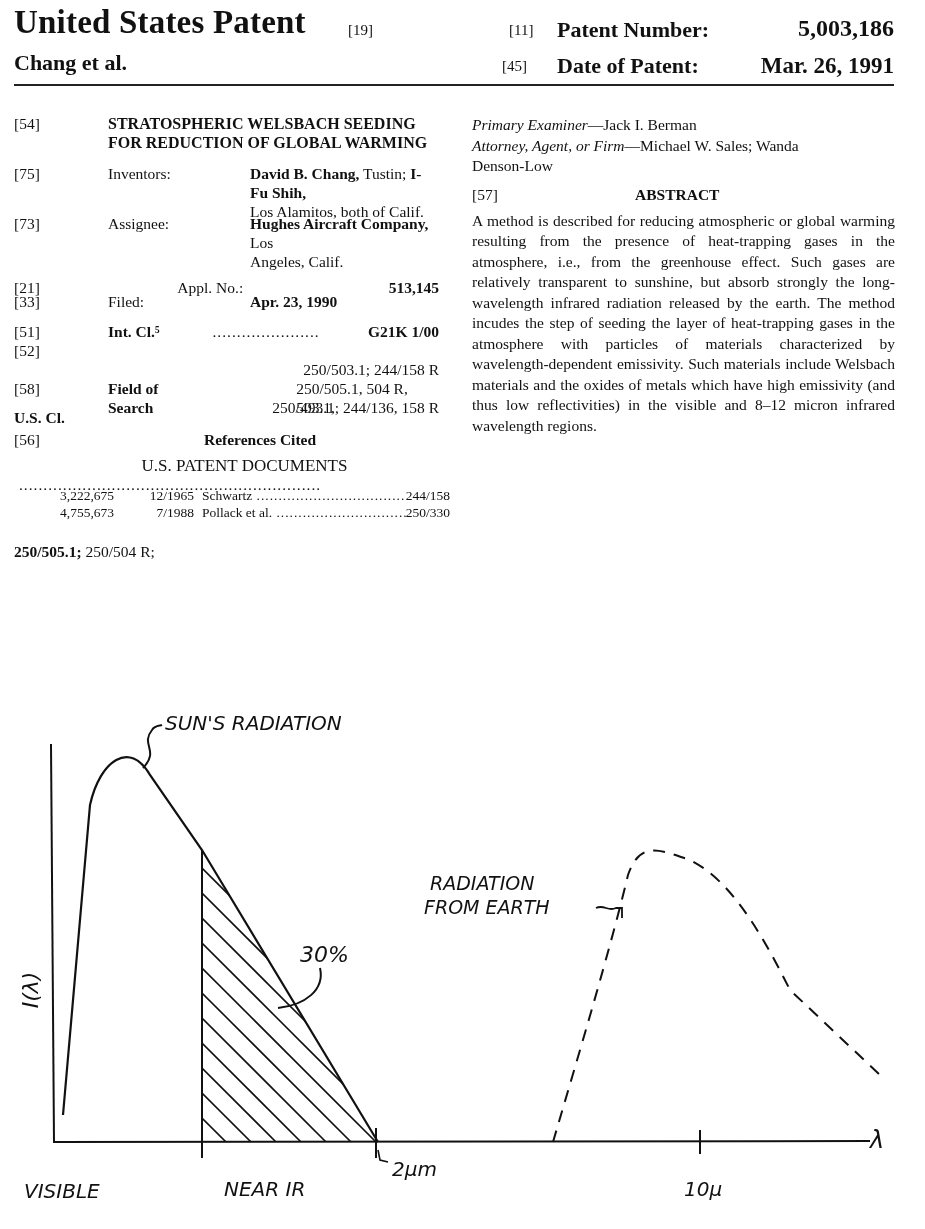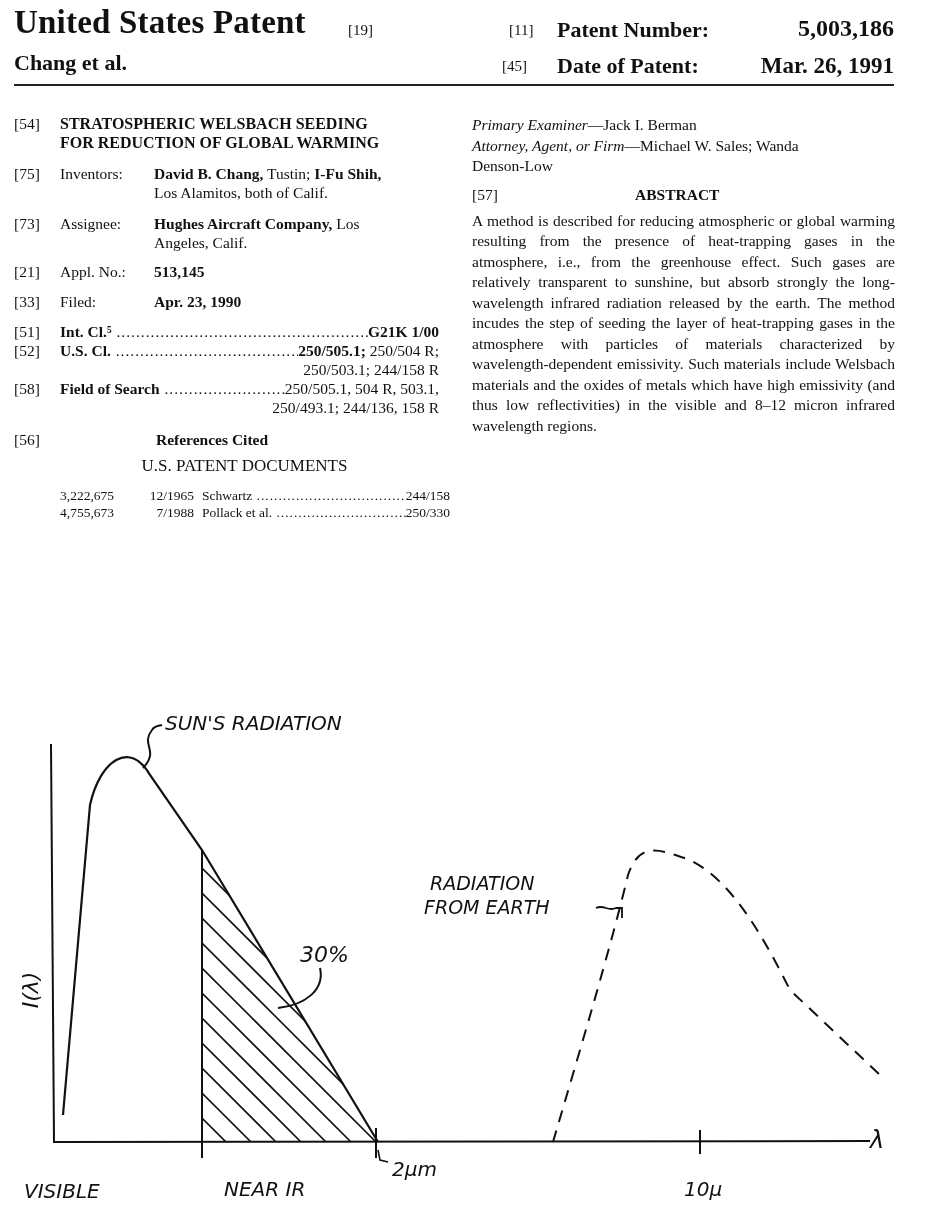--- a/index.html
+++ b/index.html
@@ -6,21 +6,21 @@
   body { width:925px; height:1229px; position:relative; overflow:hidden; color:#111; font-family:"Liberation Serif", serif; }
   .abs { position:absolute; }
   .hdr-title { left:14px; top:4px; font-size:33px; font-weight:bold; letter-spacing:0.2px; }
   .hdr-19 { left:348px; top:22px; font-size:15px; }
   .hdr-inv { left:14px; top:50px; font-size:22px; font-weight:bold; }
   .hdr-rule { left:14px; top:84px; width:880px; height:2px; background:#222; }
   .hdr-code { font-size:15px; }
   .hdr-lbl { font-size:22px; font-weight:bold; }
   .hdr-val { font-size:24px; font-weight:bold; text-align:right; width:200px; }
   .lc { left:14px; width:425px; font-size:15.5px; line-height:19px; }
-  .row { position:absolute; left:0; display:flex; width:425px; }
+  .row { position:absolute; left:0; display:flex; width:425px;gap:48px; }
   .code { width:46px; flex:none; }
   .lbl { width:94px; flex:none; }
   .bold { font-weight:bold; }
   .rc { left:472px; width:423px; font-size:15.5px; line-height:20.5px; }
   .justify { text-align:justify; }
   .dots { flex:1; overflow:hidden; white-space:nowrap; letter-spacing:1px; }
   .ref { position:absolute; left:46px; display:flex; font-size:13.5px; width:390px; }
   svg text { font-family:"DejaVu Sans", sans-serif; font-style:italic; fill:#111; }
 </style>
 </head>
@@ -55,37 +55,37 @@
     </div>
   </div>
   <div class="row" style="top:100px;">
     <span class="code">[73]</span>
     <span class="lbl">Assignee:</span>
     <div>
       <div><b>Hughes Aircraft Company,</b><span> Los</span></div>
       <div>Angeles, Calif.</div>
     </div>
   </div>
-  <div class="row" style="top:148px;">
+  <div class="row" style="top:164px;justify-content:space-between;">
     <span class="code">[21]</span>
     <span class="lbl">Appl. No.:</span>
     <b>513,145</b>
   </div>
   <div class="row" style="top:178px;">
     <span class="code">[33]</span>
     <span class="lbl">Filed:</span>
     <b>Apr. 23, 1990</b>
   </div>
   <div class="row" style="top:208px;">
     <span class="code">[51]</span>
     <b>Int. Cl.⁵</b>
     <span class="dots">&nbsp;..............................................................</span>
     <b>G21K 1/00</b>
   </div>
-  <div class="row" style="top:227px;">
+  <div class="row" style="top:227px;flex-direction:column;">
     <span class="code">[52]</span>
     <b>U.S. Cl.</b>
     <span class="dots">&nbsp;..............................................................</span>
     <span><b>250/505.1;</b><span> 250/504 R;</span></span>
   </div>
   <div class="row" style="top:246px;justify-content:flex-end;">
     <span>250/503.1; 244/158 R</span>
   </div>
   <div class="row" style="top:265px;">
     <span class="code">[58]</span>

